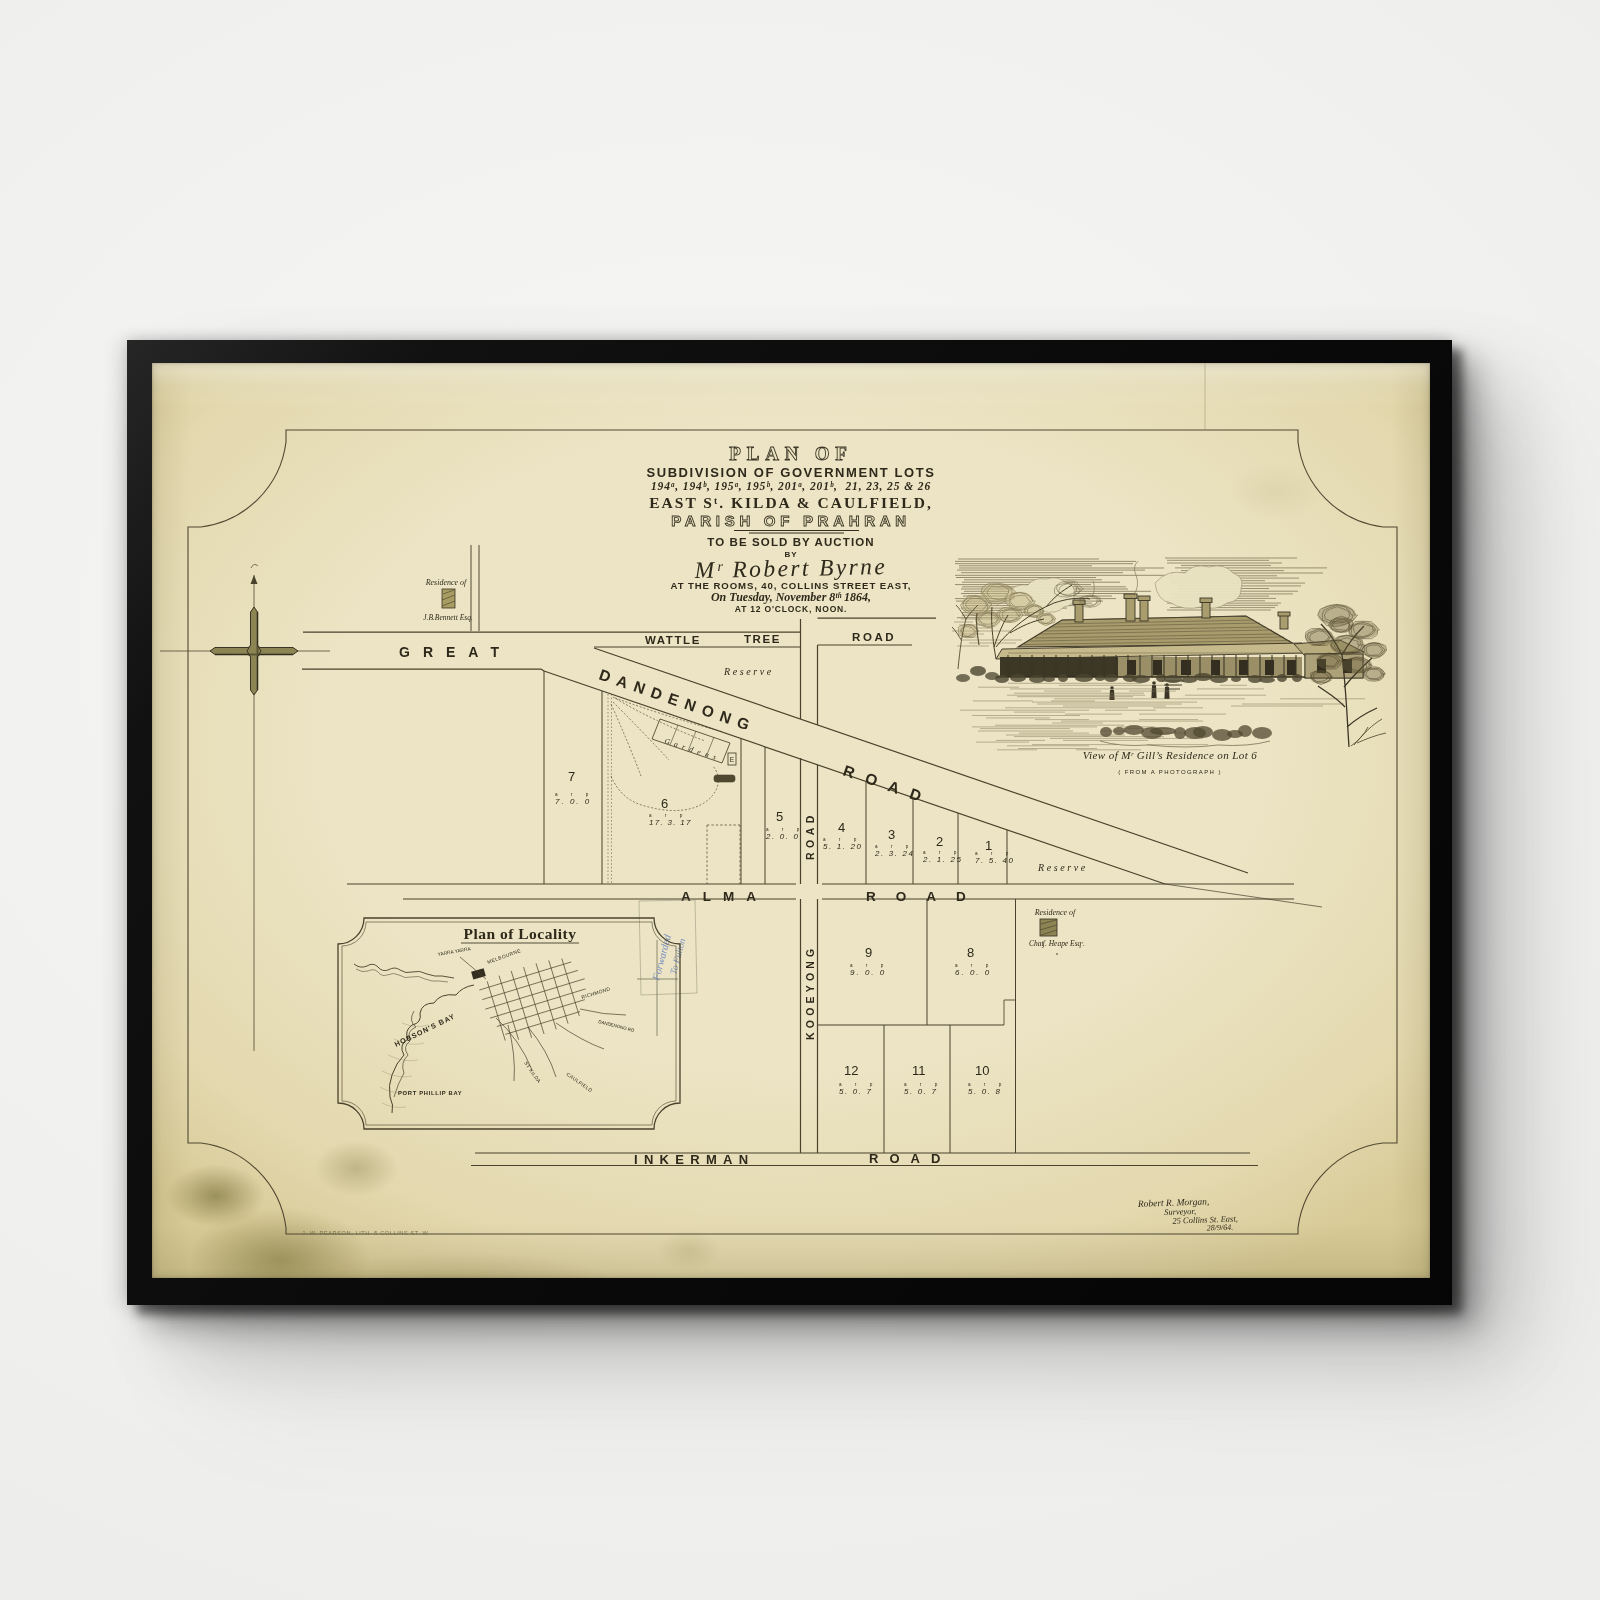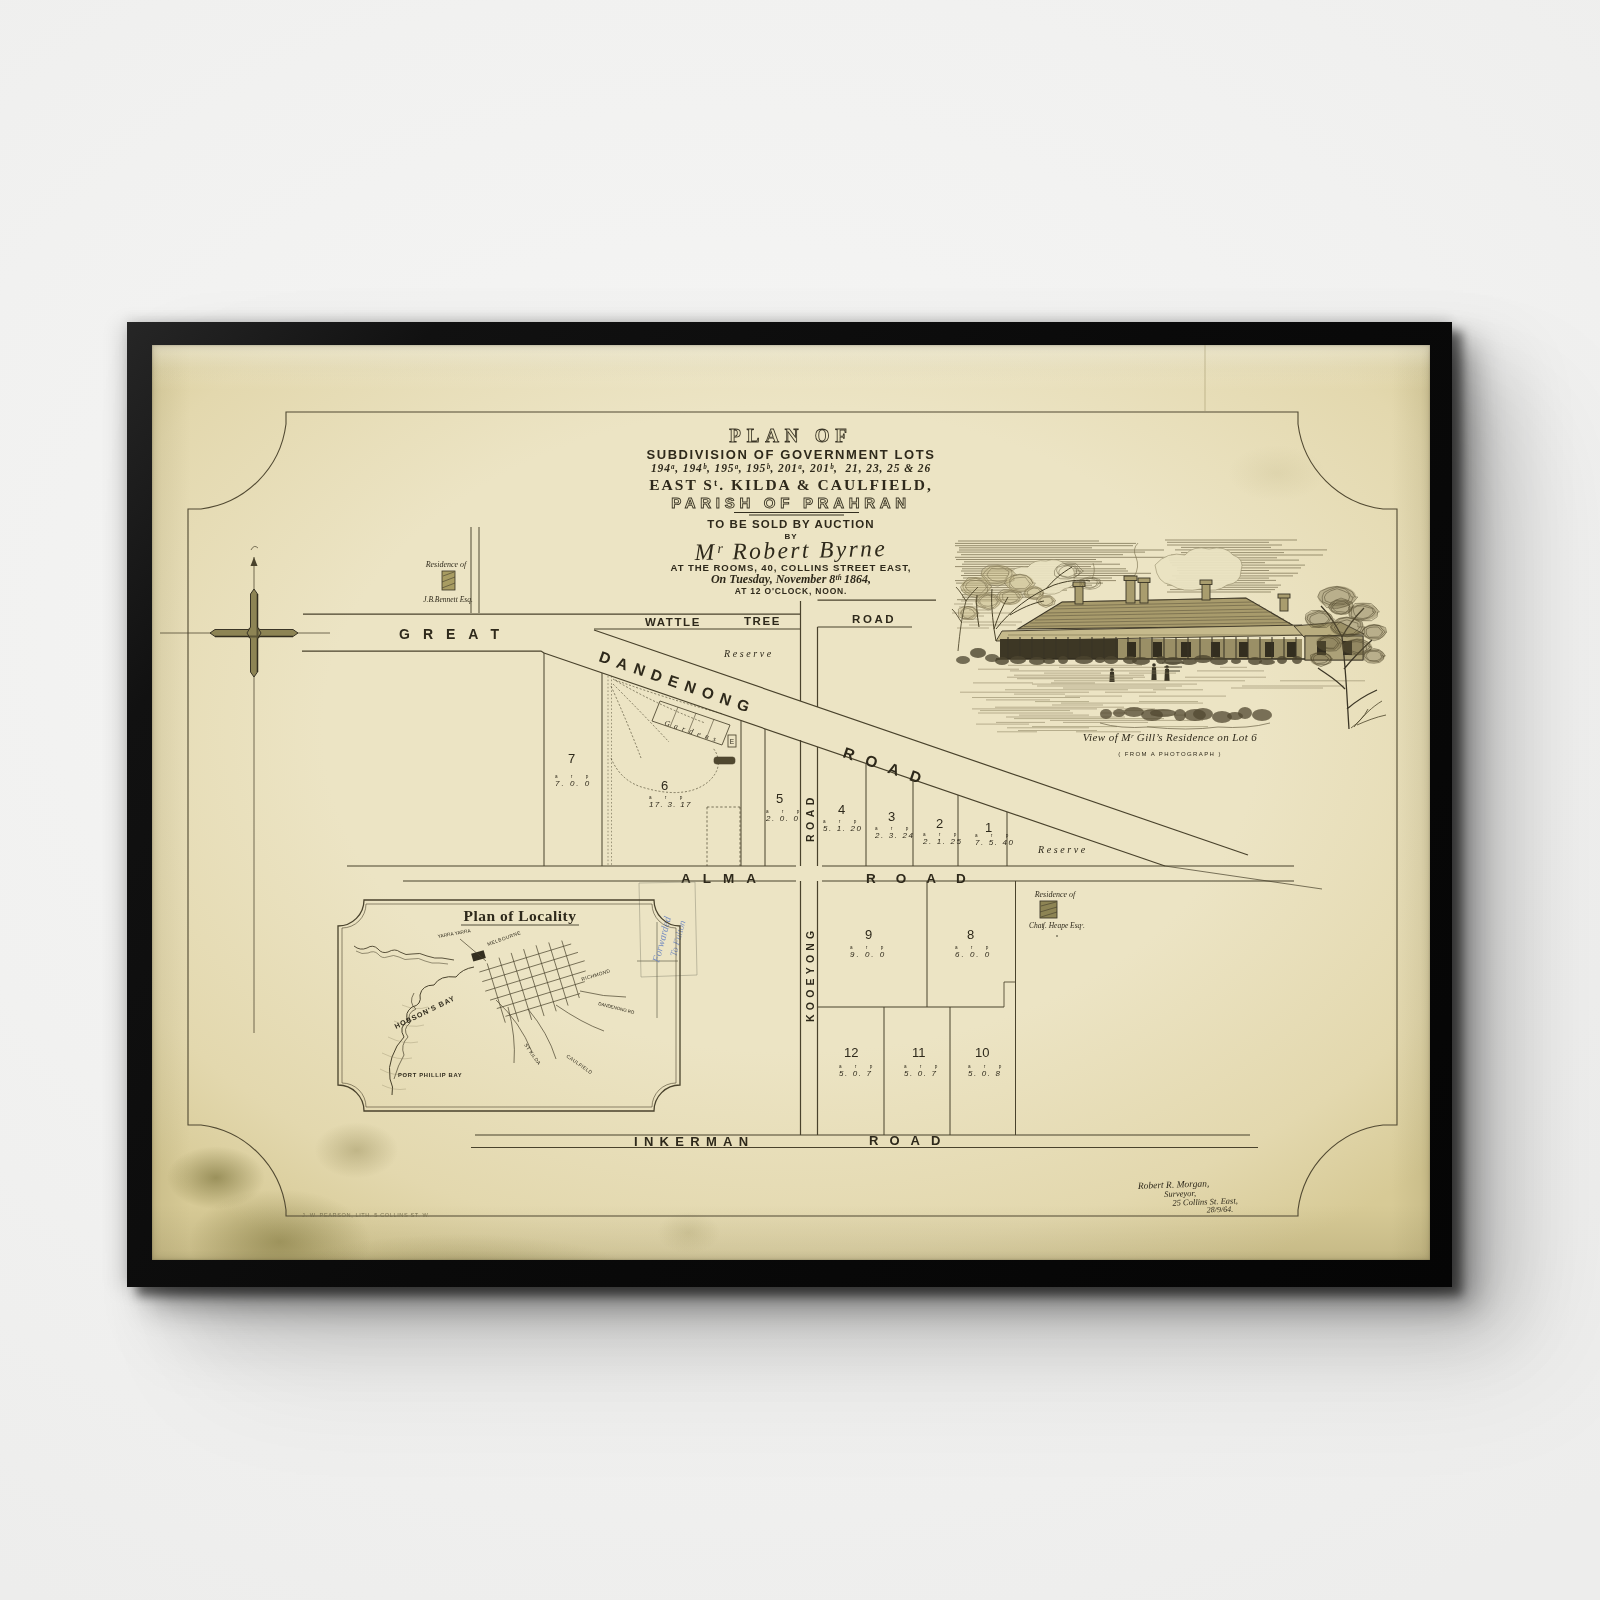--- a/index.html
+++ b/index.html
@@ -1,18 +1,18 @@
 <!DOCTYPE html>
 <html><head>
 <meta charset="utf-8">
 <style>
 html,body{margin:0;padding:0;background:#f0f0ef;}
 #stage{position:relative;width:1600px;height:1600px;overflow:hidden;
 background:radial-gradient(ellipse 1400px 1100px at 45% 40%, #f6f6f5 0%, #f1f1f0 60%, #ededec 100%);}
-#frame{position:absolute;left:127px;top:322px;width:1325px;height:965px;
+#frame{position:absolute;left:127px;top:340px;width:1325px;height:965px;
 background:linear-gradient(128deg,#262626 0%,#111111 15%,#0a0a0a 50%,#050505 100%);
 box-shadow: 10px 9px 10px rgba(0,0,0,0.56), 22px 20px 28px rgba(0,0,0,0.33), 48px 42px 70px rgba(0,0,0,0.20), 90px 78px 130px rgba(0,0,0,0.08), -7px 2px 18px rgba(0,0,0,0.12), 0 -4px 10px rgba(0,0,0,0.07);}
 #paper{position:absolute;left:25px;top:23px;width:1278px;height:915px;
 box-shadow: inset 0 0 8px rgba(40,34,8,0.22), inset 0 0 2px rgba(0,0,0,0.30);
 background:
 radial-gradient(ellipse 70px 45px at 5% 91%, rgba(92,85,28,0.50), rgba(92,85,28,0) 70%),
 radial-gradient(ellipse 130px 75px at 10% 98%, rgba(102,94,36,0.45), rgba(102,94,36,0) 70%),
 radial-gradient(ellipse 60px 40px at 16% 88%, rgba(110,100,45,0.30), rgba(110,100,45,0) 70%),
 radial-gradient(ellipse 240px 50px at 24% 101%, rgba(110,102,44,0.25), rgba(110,102,44,0) 70%),
 radial-gradient(ellipse 45px 30px at 42% 97%, rgba(120,110,52,0.16), rgba(120,110,52,0) 70%),

